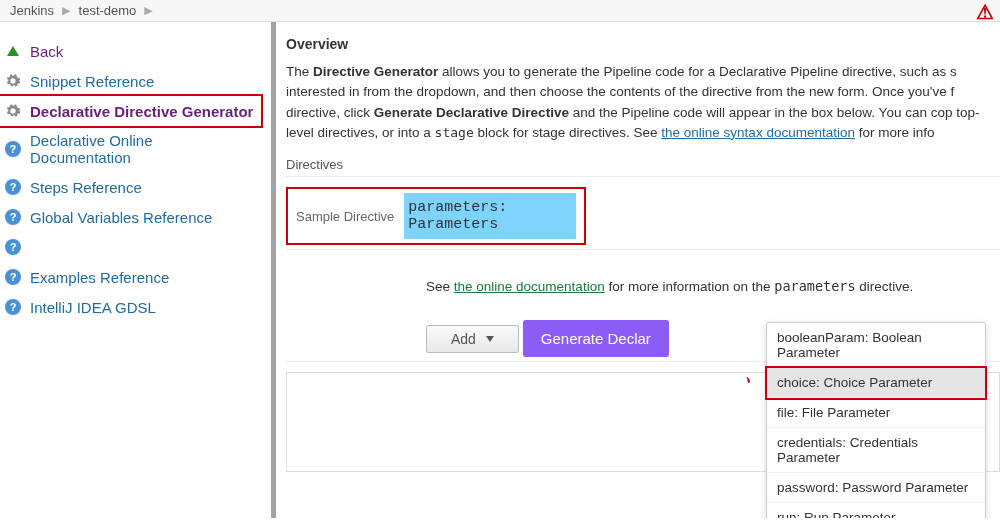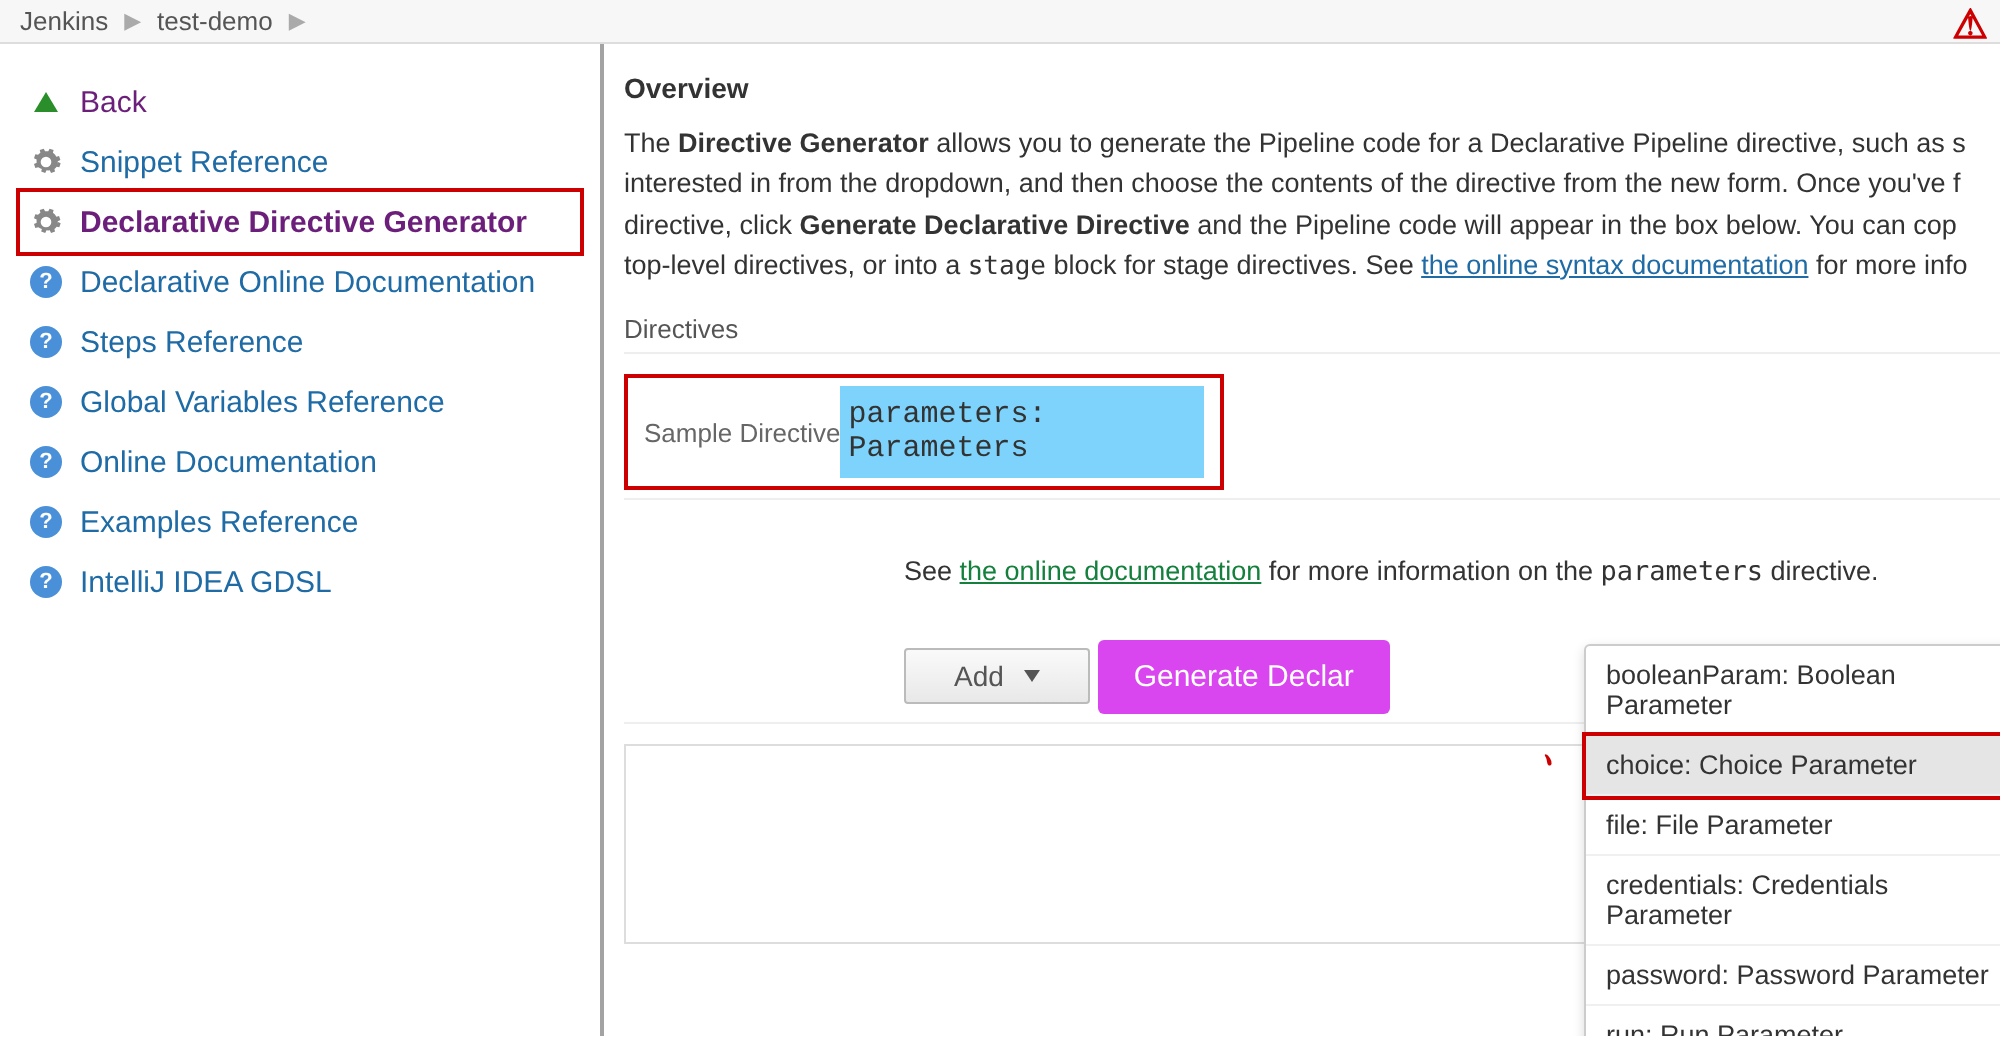--- a/index.html
+++ b/index.html
@@ -23,23 +23,23 @@
     background: #f7f7f7;
     font-size: 13px;
     color: #555;
   }
   .breadcrumb .crumb { color: #555; }
   .breadcrumb .sep { color: #aaa; margin: 0 8px; font-size: 11px; }
 
   
   .layout { display: flex; height: calc(100% - 24px); }
   .sidebar {
-    width: 302px;
-    padding: 14px 10px 10px 10px;
-    border-right: 2px solid #a3a3a3;
+    width: 276px;
+    padding: 14px 10px 10px 0;
+    border-right: 5px solid #a3a3a3;
     flex-shrink: 0;
   }
   .sidebar-item {
     display: flex;
     align-items: center;
     gap: 8px;
     padding: 6px 4px;
     font-size: 15px;
     cursor: pointer;
     color: #1f6ba5;
@@ -77,21 +77,21 @@
 
   .directives-label { font-size: 13px; color: #555; margin-top: 14px; margin-bottom: 4px;}
   .directive-box {
     border: 2px solid #c00;
     display: flex;
     align-items: center;
     width: 300px;
     padding: 4px 8px;
     margin-bottom: 2px;
   }
-  .directive-box .lbl { font-size: 13px; color: #666; }
+  .directive-box .lbl { font-size: 13px; color: #666; margin-right: 10px;}
   .directive-select {
     font-size: 15px;
     color: #333;
     padding: 6px 4px;
     background: #7dd3fc;
     border: none;
     flex:1;
     font-family:Liberation Mono, monospace;
   }
   .divider-line { border-top: 1px solid #eee; margin: 4px 0 10px 0;}
@@ -114,21 +114,21 @@
     cursor: pointer;
     border-radius: 2px;
   }
   .add-btn .tri {
     width:0;height:0;border-left:4px solid transparent;border-right:4px solid transparent;border-top:6px solid #555;
   }
 
   .gen-btn {
     margin-top: 26px;
     display: inline-block;
-    background: #d946ef;
+    background: #8b5cf6;
     color: #fff;
     padding: 10px 18px;
     font-size: 15px;
     border-radius: 3px;
     cursor: pointer;
     position: relative;
     z-index: 1;
   }
   .output-box { border:1px solid #ddd; margin-top:8px; height: 100px; }
 
@@ -227,21 +227,20 @@
       <span class="ic">
           <span class="help">?</span>
         </span>
       <span>Global Variables Reference</span>
     </div>
 
     <div class="sidebar-item">
       <span class="ic">
           <span class="help">?</span>
         </span>
-      <span>Online Documentation</span>
     </div>
 
     <div class="sidebar-item">
       <span class="ic">
           <span class="help">?</span>
         </span>
       <span>Examples Reference</span>
     </div>
 
     <div class="sidebar-item">

